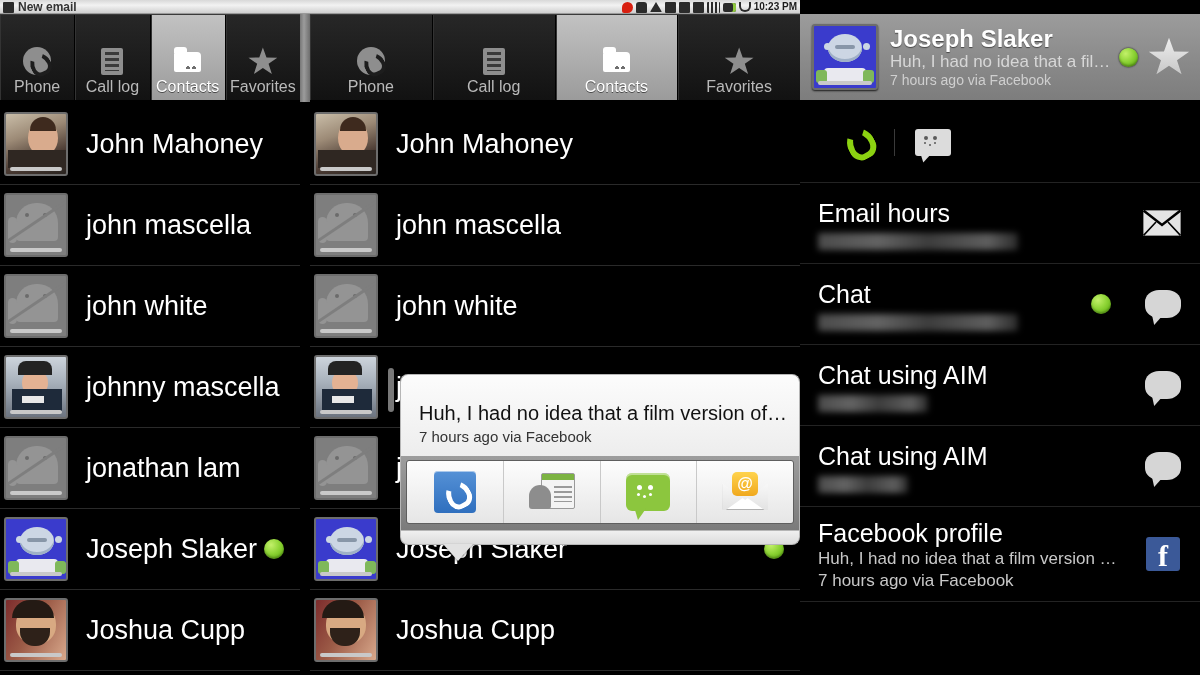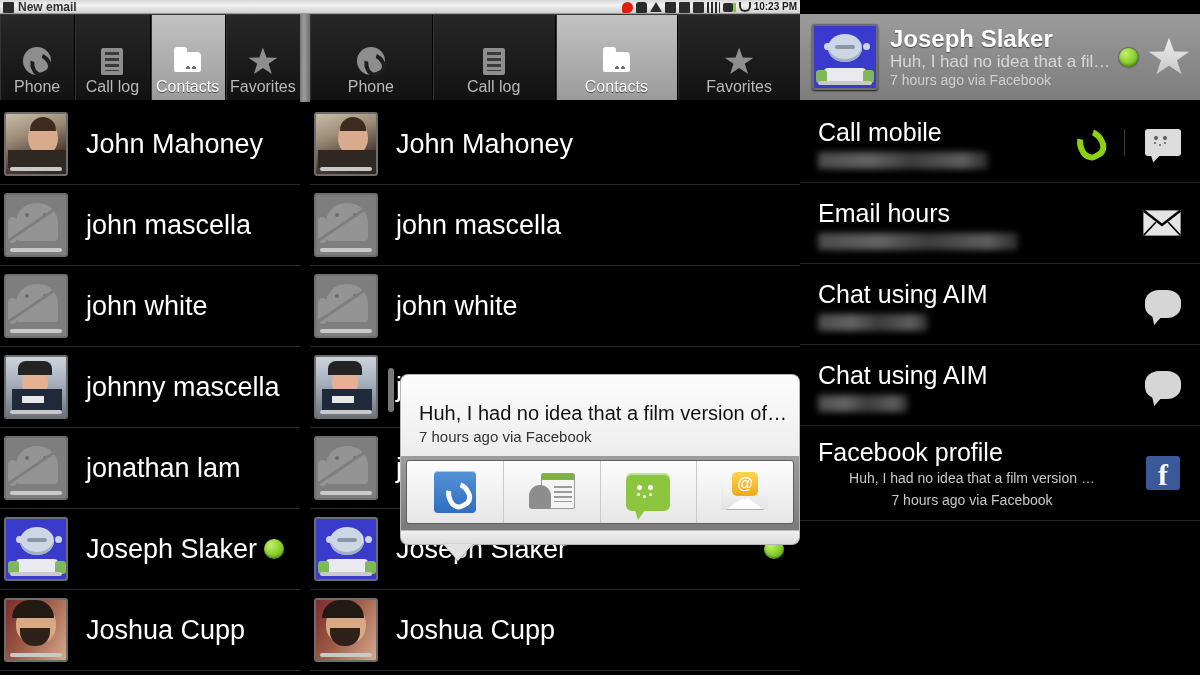--- a/index.html
+++ b/index.html
@@ -188,21 +188,21 @@
   .dstar{ width:42px;height:40px; flex:0 0 auto;
      background:linear-gradient(#efefef,#c4c4c4);
      clip-path:polygon(50% 2%,62% 36%,98% 37%,69% 58%,80% 93%,50% 72%,20% 93%,31% 58%,2% 37%,38% 36%); }
 
   .drow{ position:relative; display:flex; align-items:center; padding:0 0 0 18px;
      border-bottom:1px solid #232323; }
   .drow-txt{ flex:1; min-width:0; padding:12px 0 10px; }
   .dtitle{ font-size:25px; color:#fff; line-height:30px; white-space:nowrap; }
   .dsub-blur{ height:17px; margin-top:5px; border-radius:2px; filter:blur(3px);
      background:linear-gradient(90deg,#4a4a4a,#636363 30%,#3c3c3c 55%,#5e5e5e 85%,#2a2a2a); }
-  .dsub{ font-size:14px; color:#c8c8c8; line-height:22px; white-space:nowrap; overflow:hidden;text-align:center; }
+  .dsub{ font-size:17px; color:#c8c8c8; line-height:22px; white-space:nowrap; overflow:hidden; }
   .dicons{ display:flex; align-items:center; flex:0 0 auto; }
   .dslot{ width:76px; display:flex; align-items:center; justify-content:center; }
   .dslot.sep{ border-left:1px solid #3a3a3a; }
 
   .i-callgreen{ width:36px;height:36px;position:relative; }
   .i-callgreen:after{ content:""; position:absolute; left:9px; top:4px; width:16px;height:20px;
      border:6px solid #8cd211; border-radius:50% 50% 42% 42%/58% 58% 42% 42%; border-top-color:transparent;
      transform:rotate(-28deg); }
   .i-sms{ width:36px;height:27px;background:#dcdcdc;border-radius:3px;position:relative; }
   .i-sms:before{ content:""; position:absolute; left:6px; bottom:-7px; width:11px;height:9px;background:#dcdcdc;
@@ -459,24 +459,20 @@
       <div class="dhead-txt">
         <div class="dname">Joseph Slaker</div>
         <div class="dstatus">Huh, I had no idea that a film …</div>
         <div class="ddate">7 hours ago via Facebook</div>
       </div>
       <div class="presence"></div>
       <div class="dstar"></div>
     </div>
 
     <div class="drow" style="height:81px;">
-      <div class="drow-txt">
-        <div class="dtitle">Call mobile</div>
-        <div class="dsub-blur" style="width:170px;"></div>
-      </div>
       <div class="dicons">
         <div class="dslot">
           <div class="i-callgreen"></div>
         </div>
         <div class="dslot sep">
           <div class="i-sms"></div>
         </div>
       </div>
     </div>
 
@@ -491,20 +487,34 @@
             <svg width="38" height="26" viewBox="0 0 38 26">
               <rect x="0.5" y="0.5" width="37" height="25" fill="#e4e4e4" stroke="#8d8d8d"></rect>
               <path d="M0.5 0.5 L19 15 L37.5 0.5" fill="none" stroke="#000" stroke-width="2.5"></path>
               <path d="M0.5 25.5 L13 12 M37.5 25.5 L25 12" fill="none" stroke="#000" stroke-width="1.6"></path>
             </svg>
           </div>
         </div>
       </div>
     </div>
 
+    <div class="drow" style="height:81px;">
+      <div class="drow-txt">
+        <div class="dtitle">Chat</div>
+        <div class="dsub-blur" style="width:200px;"></div>
+      </div>
+      <div class="dicons">
+        <div class="dslot" style="width:50px;">
+          <div class="presence" style="margin:0;"></div>
+        </div>
+        <div class="dslot" style="width:74px;">
+          <div class="i-bubble"></div>
+        </div>
+      </div>
+    </div>
 
     <div class="drow" style="height:81px;">
       <div class="drow-txt">
         <div class="dtitle">Chat using AIM</div>
         <div class="dsub-blur" style="width:110px;"></div>
       </div>
       <div class="dicons">
         <div class="dslot" style="width:74px;">
           <div class="i-bubble"></div>
         </div>

